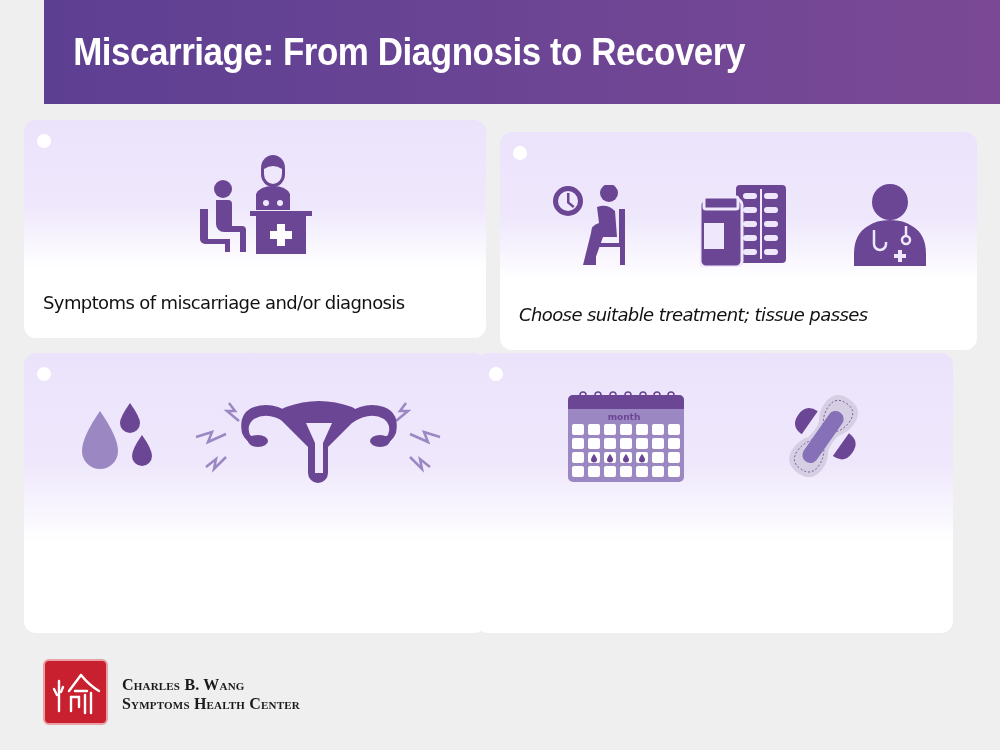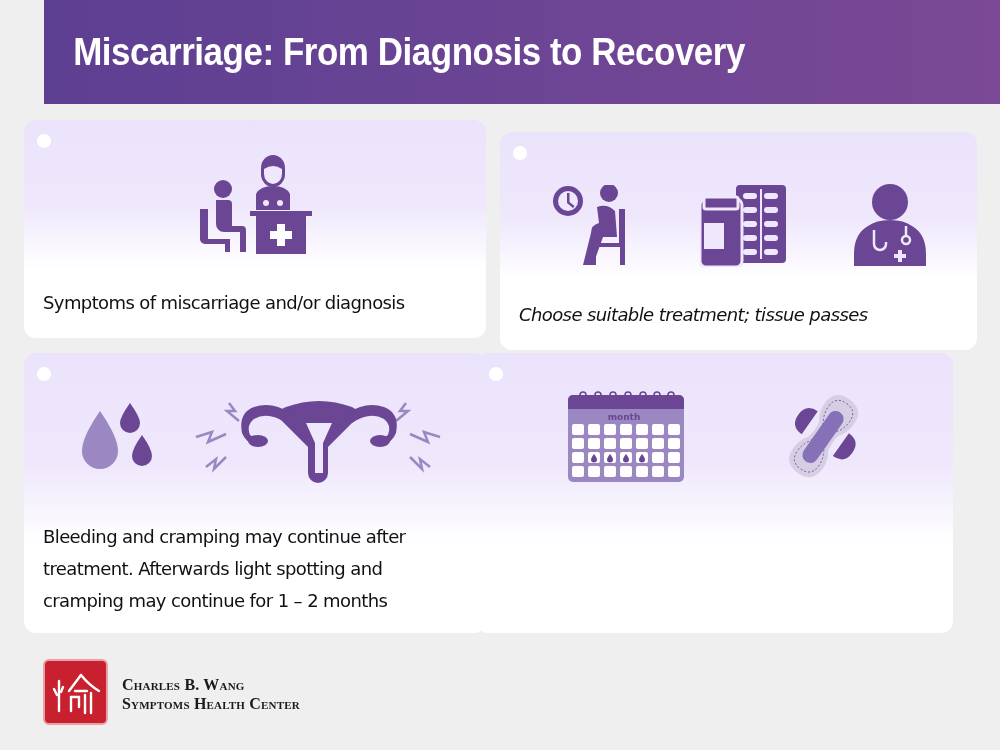--- a/index.html
+++ b/index.html
@@ -143,25 +143,20 @@
     </g>
     <g fill="#6b4694">
       <path d="M92 10 q33 -12 66 0 q8 4 6 10 l-30 30 v26 a10 10 0 0 1 -20 0 v-26 l-30 -30 q-2 -6 8 -10 z"></path>
       <path d="M112 26 h26 l-9 20 v30 h-8 v-30 z" fill="#efe8fc"></path>
       <path d="M96 16 q-18 -12 -36 -6 q-16 6 -12 26 q4 10 12 10 q4 -4 -4 -8 q-4 -10 4 -16 q14 -8 32 4 z"></path>
       <path d="M154 16 q18 -12 36 -6 q16 6 12 26 q-4 10 -12 10 q-4 -4 4 -8 q4 -10 -4 -16 q-14 -8 -32 4 z"></path>
       <ellipse cx="64" cy="44" rx="10" ry="6"></ellipse>
       <ellipse cx="186" cy="44" rx="10" ry="6"></ellipse>
     </g>
   </svg>
-  <div class="caption">
-    <div>Bleeding and cramping may continue after</div>
-    <div>treatment. Afterwards light spotting and</div>
-    <div>cramping may continue for 1 – 2 months</div>
-  </div>
 </div>
 
 <div class="card" id="card4">
   <div class="dot"></div>
   <svg style="left:91px;top:34px" width="118" height="96" viewBox="0 0 118 96">
     <g fill="none" stroke="#6b4694" stroke-width="1.6">
       <path d="M13 8 a3 3 0 0 1 6 0"></path>
         <path d="M28 8 a3 3 0 0 1 6 0"></path>
         <path d="M43 8 a3 3 0 0 1 6 0"></path>
       <path d="M58 8 a3 3 0 0 1 6 0"></path>

